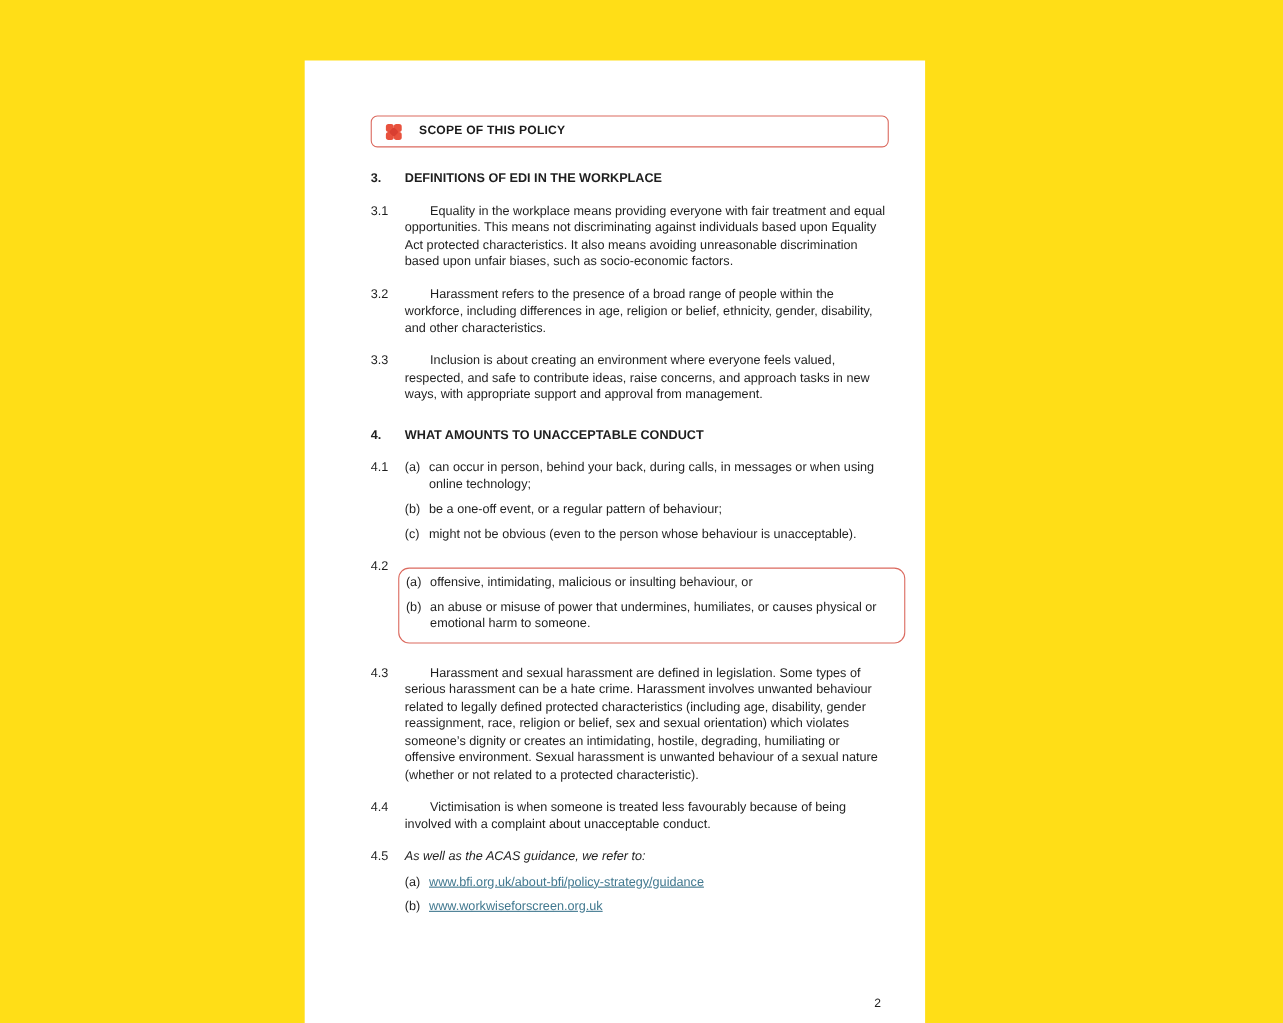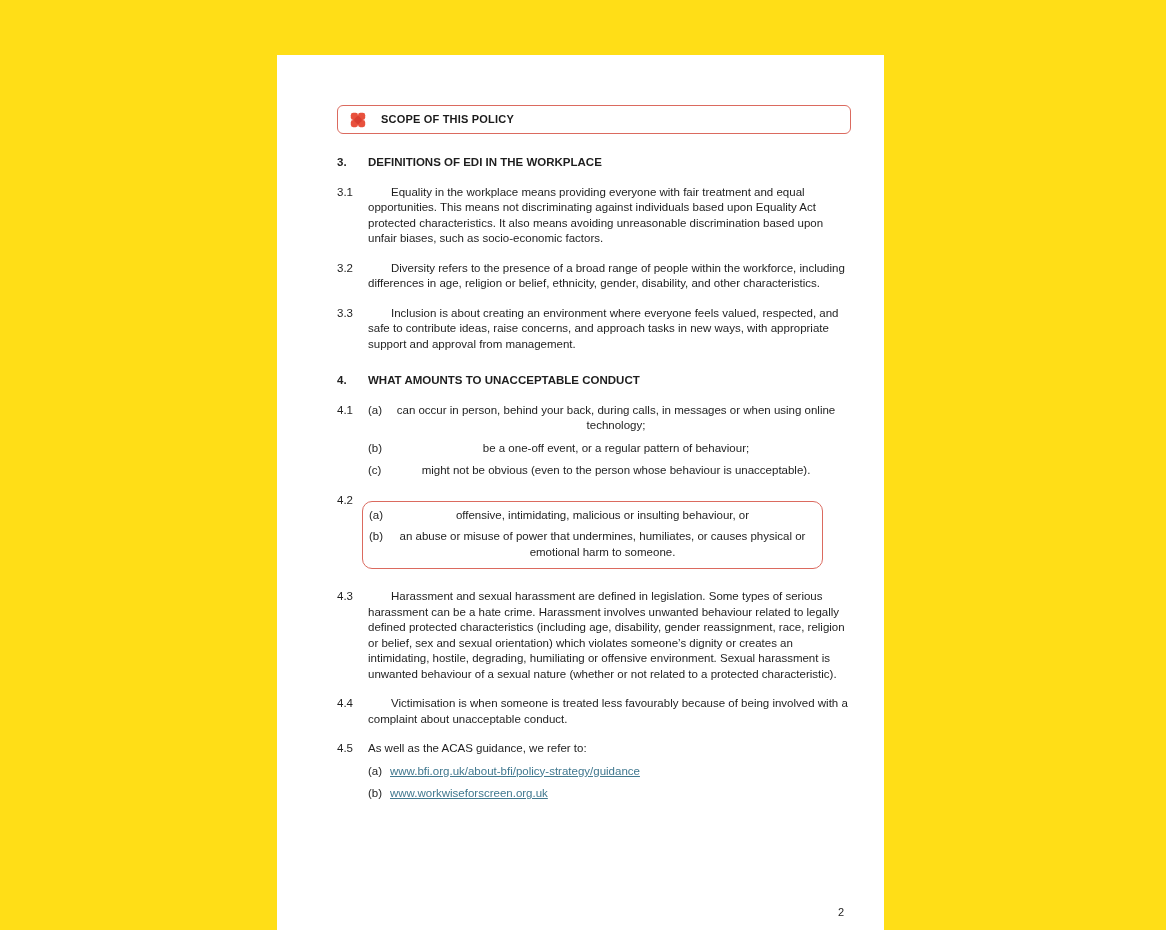--- a/index.html
+++ b/index.html
@@ -6,21 +6,21 @@
   html, body {
     width: 1166px; height: 930px;
     overflow: hidden;
     font-family: "Liberation Sans", sans-serif;
     background: #FFDE17;
   }
   .canvas { position: relative; width: 1166px; height: 930px; background: #FFDE17; }
   .page {
     position: absolute;
     left: 277px; top: 55px;
-    width: 607px; height: 875px;
+    width: 564px; height: 875px;
     background: #ffffff;
     padding: 50px 33px 0 60px;
     color: #1e1e1e;
     font-size: 11.5px;
     line-height: 15.5px;
   }
   
   .scope-box {
     height: 29px;
     border: 1.5px solid #db6a5f;
@@ -42,21 +42,21 @@
   
   .section-head { display: flex; font-weight: bold; font-size: 11.5px; margin-bottom: 14px; }
   .section-head.gap-top { margin-top: 21px; }
   
   .item { display: flex; margin-bottom: 14px; }
   .num { flex: 0 0 31px; }
   .content { flex: 1; max-width: 496px; }
   .sub { display: flex; margin-top: 7px; }
   .sub:first-child { margin-top: 0; }
   .sub .marker { flex: 0 0 22px; }
-  .sub .sub-text { flex: 1; max-width: 452px; text-align: center; }
+  .sub .sub-text { flex: 1; max-width: 452px; }
   
   .red-callout {
     border: 1.5px solid #db6a5f;
     border-radius: 10px;
     width: 461px;
     margin-left: -6px;
     margin-top: 8px;
     padding: 6px 8px 8px 6px;
   }
   .red-callout .sub { margin-top: 6px; }
@@ -102,21 +102,21 @@
       <span>DEFINITIONS OF EDI IN THE WORKPLACE</span>
     </div>
 
     <div class="item">
       <span class="num">3.1</span>
       <p class="content"><b>Equality</b><span> in the workplace means providing everyone with fair treatment and equal opportunities. This means not discriminating against individuals based upon Equality Act protected characteristics. It also means avoiding unreasonable discrimination based upon unfair biases, such as socio-economic factors.</span></p>
     </div>
 
     <div class="item">
       <span class="num">3.2</span>
-      <p class="content"><b>Diversity</b><span> refers to the presence of a broad range of people within the workforce, including differences in age, religion or belief, ethnicity, gender, disability, and other characteristics.</span></p>
+      <p class="content"><b>Harassment</b><span> refers to the presence of a broad range of people within the workforce, including differences in age, religion or belief, ethnicity, gender, disability, and other characteristics.</span></p>
     </div>
 
     <div class="item">
       <span class="num">3.3</span>
       <p class="content"><b>Inclusion</b><span> is about creating an environment where everyone feels valued, respected, and safe to contribute ideas, raise concerns, and approach tasks in new ways, with appropriate support and approval from management.</span></p>
     </div>
 
     <div class="section-head gap-top">
       <span class="num">4.</span>
       <span>WHAT AMOUNTS TO UNACCEPTABLE CONDUCT</span>
@@ -162,21 +162,21 @@
     </div>
 
     <div class="item">
       <span class="num">4.4</span>
       <p class="content"><b>Victimisation</b><span> is when someone is treated less favourably because of being involved with a complaint about unacceptable conduct.</span></p>
     </div>
 
     <div class="item">
       <span class="num">4.5</span>
       <div class="content">
-        <p style="margin-bottom:7px;">As well as the ACAS guidance, we refer to:</p>
+        <p style="margin-bottom:7px;font-style:italic;">As well as the ACAS guidance, we refer to:</p>
         <div class="sub">
           <span class="marker">(a)</span>
           <a class="link">www.bfi.org.uk/about-bfi/policy-strategy/guidance</a>
         </div>
         <div class="sub">
           <span class="marker">(b)</span>
           <a class="link">www.workwiseforscreen.org.uk</a>
         </div>
       </div>
     </div>

